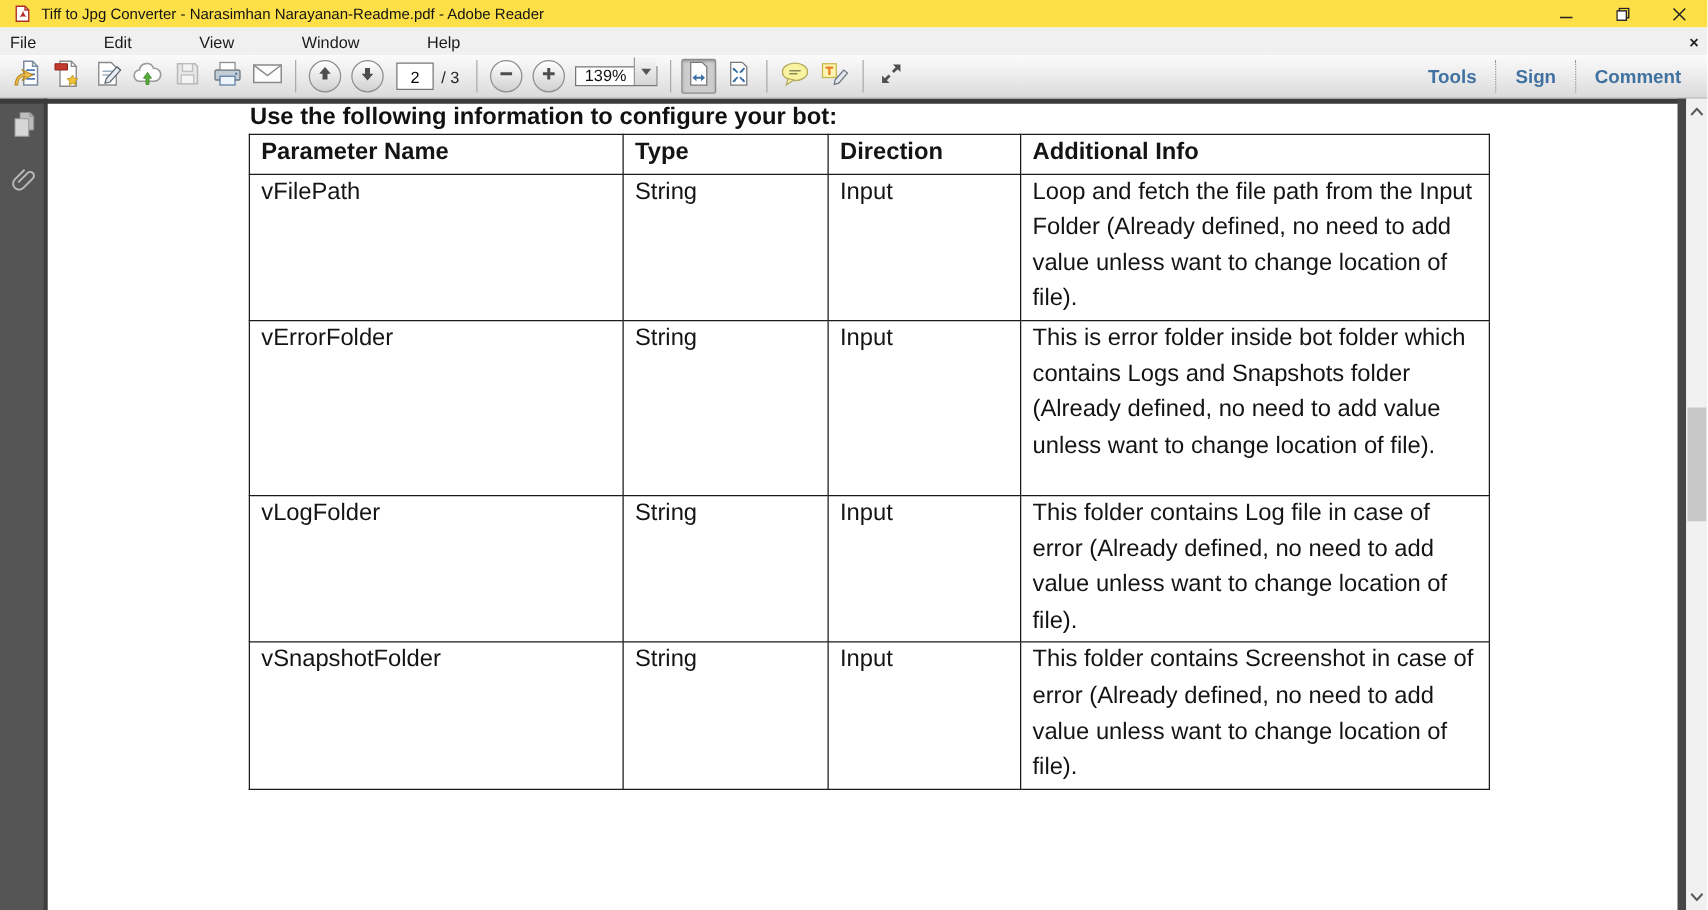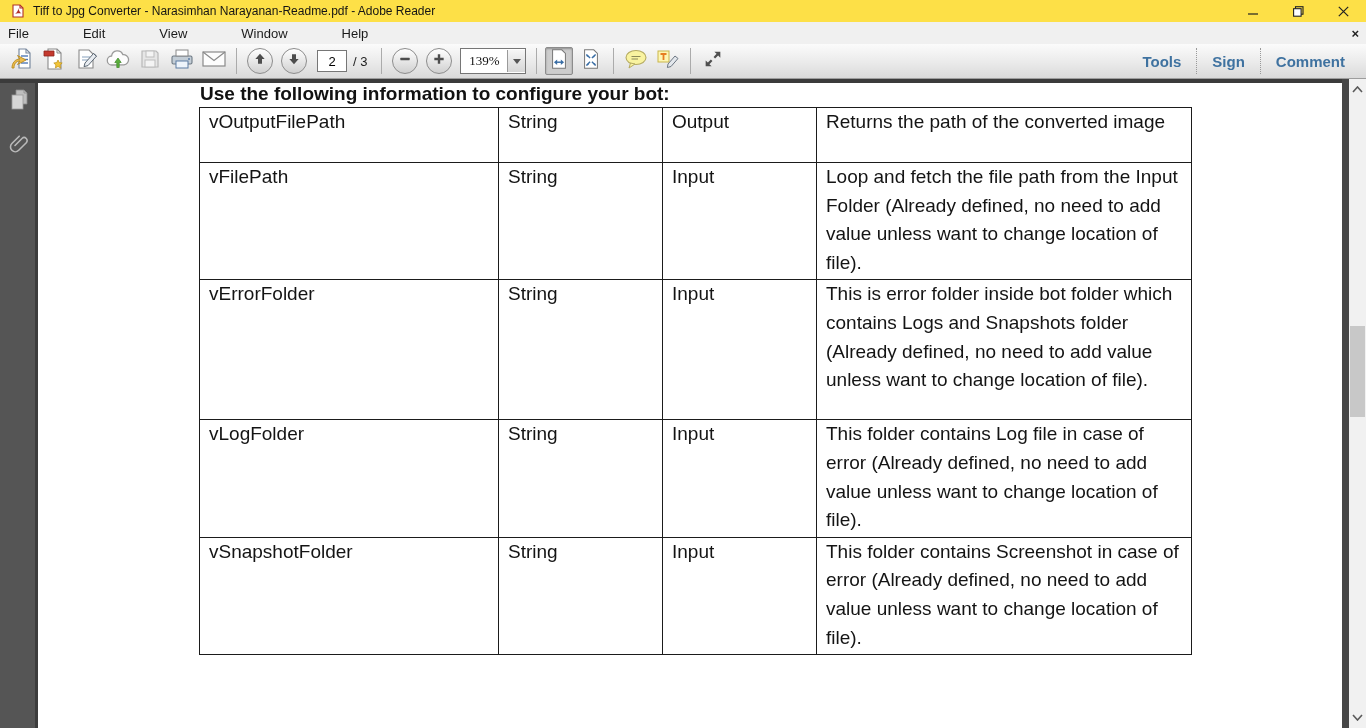--- a/index.html
+++ b/index.html
@@ -26,21 +26,21 @@
   .tb-btn { width:28px; height:28px; display:flex; align-items:center; justify-content:center;
             margin:0 2px; border-radius:2px; border:1px solid transparent; }
   .tb-btn.pressed { background:#cdcdcd; border:1px solid #8c8c8c; box-shadow:inset 0 1px 2px rgba(0,0,0,.3); }
   .tb-sep { width:1px; height:26px; background:#ababab; margin:0 6px; }
   .circle-btn { width:26px; height:26px; border-radius:50%; border:1px solid #8d8d8d;
                 background:linear-gradient(#ffffff,#d0d0d0); display:flex; align-items:center;
                 justify-content:center; margin:0 4px; }
   .page-box { width:30px; height:22px; border:1px solid #767676; background:#fff; text-align:center;
               font-size:13px; font-family:"Liberation Sans",sans-serif; margin-left:6px; }
   .page-total { font-size:13px; color:#222; margin:0 8px 0 6px; white-space:nowrap; }
-  .zoom-box { display:flex; height:26px; border:1px solid #767676; background:#fff; align-items:center; margin:0 4px;font-family:Liberation Serif, serif; }
+  .zoom-box { display:flex; height:16px; border:1px solid #767676; background:#fff; align-items:flex-end; margin:0 4px; }
   .zoom-value { width:46px; text-align:center; font-size:13px; color:#111; }
   .zoom-dd { width:18px; height:22px; border-left:1px solid #9a9a9a;
              background:linear-gradient(#f6f6f6,#d6d6d6); display:flex; align-items:center; justify-content:center; }
   .caret-down { width:0; height:0; border-left:4px solid transparent; border-right:4px solid transparent;
                 border-top:5px solid #555; }
   .tb-right { margin-left:auto; display:flex; align-items:center; height:100%; }
   .tb-text-btn { color:#3f72a0; font-size:15px; font-weight:700; padding:0 15px; white-space:nowrap; }
   .tb-dot-sep { border-left:1px dotted #999; height:26px; }
 
   
@@ -287,25 +287,25 @@
     <div class="heading">Use the following information to configure your bot:</div>
 
     <table class="params">
       <colgroup>
           <col style="width:299px">
           <col style="width:164px">
           <col style="width:154px">
           <col style="width:375px">
         </colgroup>
       <tbody>
-      <tr class="r1">
-        <td>vOutputFilePath</td>
-        <td>String</td>
-        <td>Output</td>
-        <td>Returns the path of the converted image</td>
+          <tr>
+        <th>Parameter Name</th>
+        <th>Type</th>
+        <th>Direction</th>
+        <th>Additional Info</th>
       </tr>
       <tr class="r2">
         <td>vFilePath</td>
         <td>String</td>
         <td>Input</td>
         <td>Loop and fetch the file path from the Input Folder (Already defined, no need to add value unless want to change location of file).</td>
       </tr>
       <tr class="r3">
         <td>vErrorFolder</td>
         <td>String</td>

